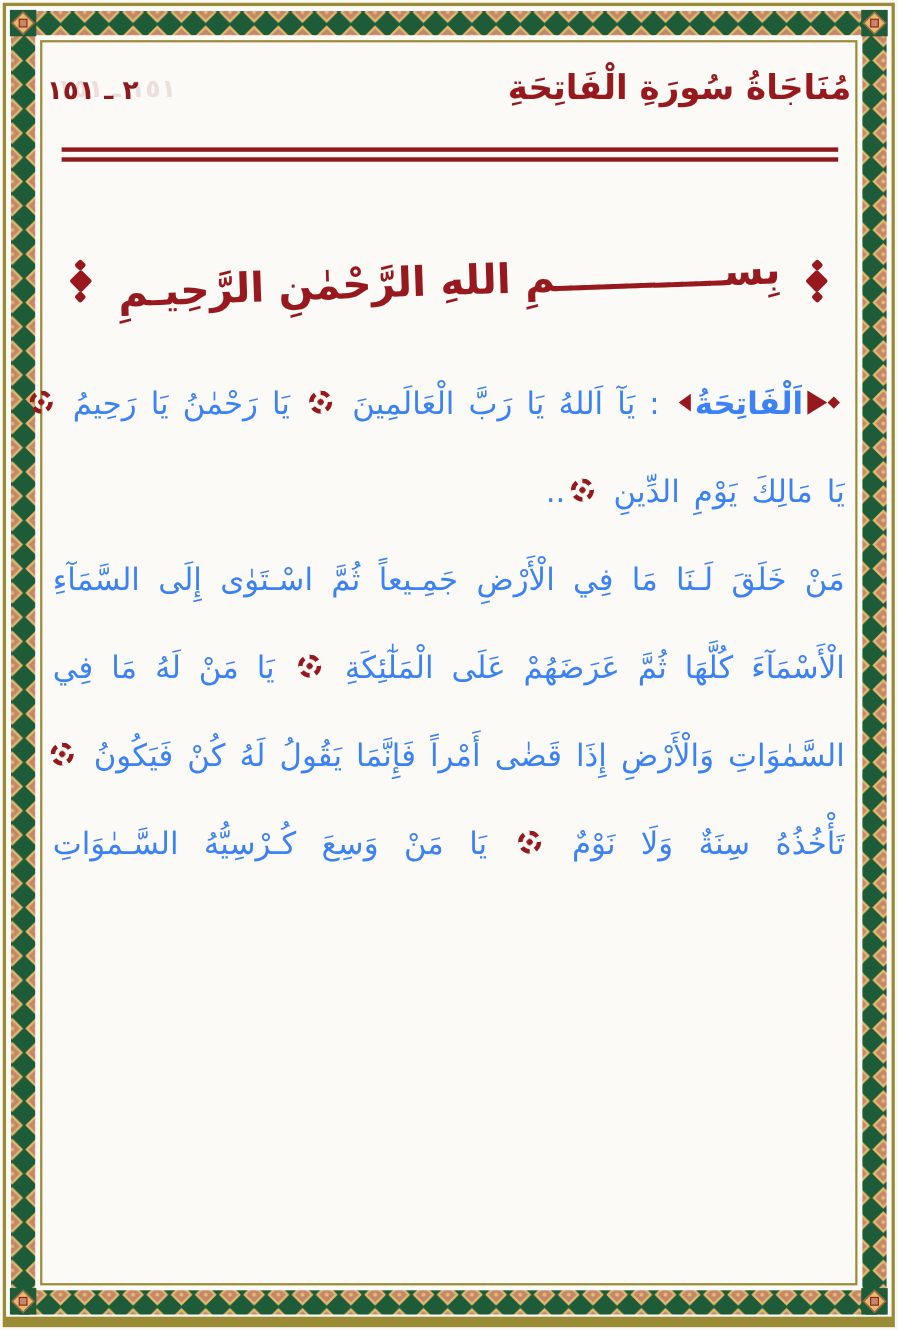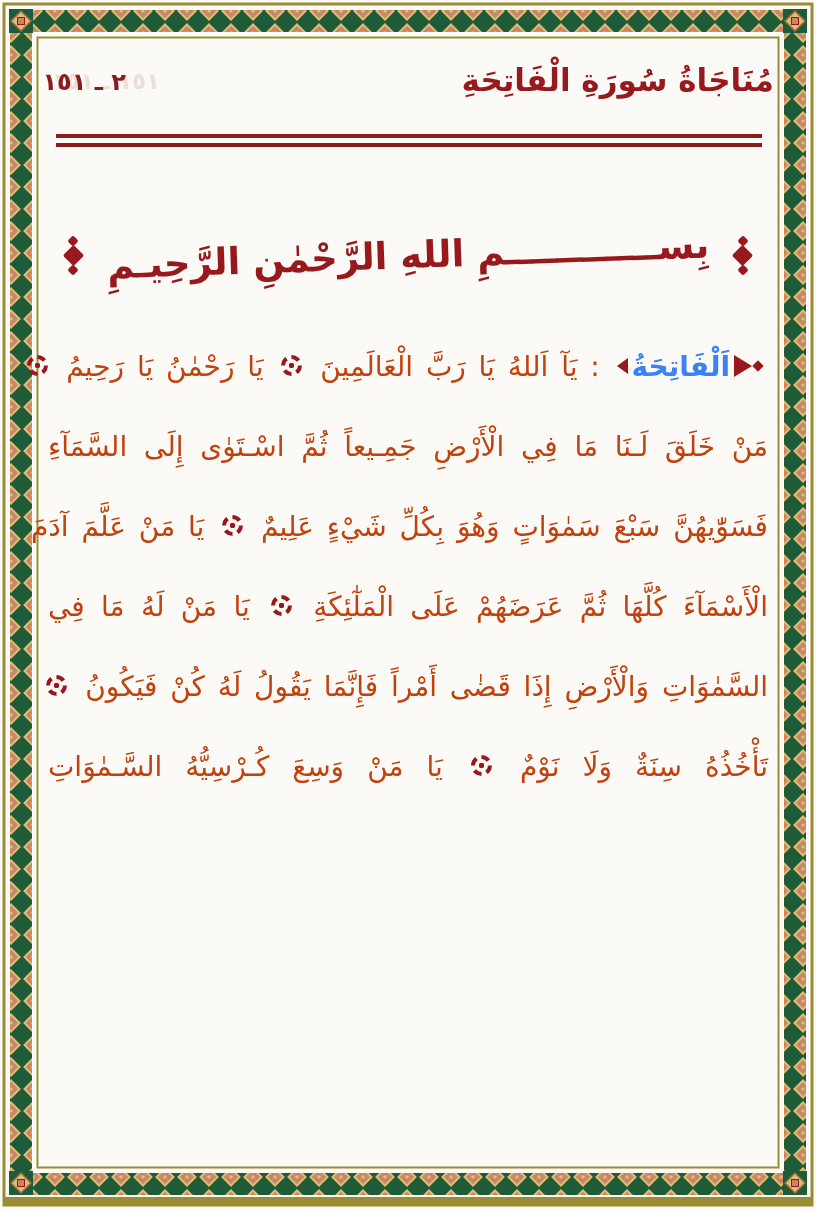--- a/index.html
+++ b/index.html
@@ -87,21 +87,21 @@
     height:80px;
     color:#131313;
     direction:rtl;
     white-space:nowrap;
     text-align:justify;
     text-align-last:justify;
     word-spacing:0.14em;
   }
   .line.nofill { text-align-last:right; }
   .seg-section { color:#3b82f6; font-weight:bold; }
-  .seg-black   { color:#c2410c; }
+  .seg-black   { color:#3b82f6; }
 
   
   .rosette {
     display:inline-block; vertical-align:middle;
     width:13px; height:13px;
     margin:0 5px 6px 5px;
     border:4px dashed #97191d;
     border-radius:50%;
     background:radial-gradient(circle, #97191d 0 2.6px, rgba(0,0,0,0) 3px);
     box-sizing:content-box;
@@ -173,21 +173,21 @@
       </span>
     </div>
 
     <div class="body-lines" id="body-lines">
         <div class="line"><span class="br">
             <span class="dot"></span>
             <span class="tri-l"></span>
           </span><span class="seg-section">اَلْفَاتِحَةُ</span><span class="br thin">
             <span class="tri-r"></span>
           </span><span class="seg-black"> : يَآ اَللهُ يَا رَبَّ الْعَالَمِينَ </span><span class="rosette"></span><span class="seg-black"> يَا رَحْمٰنُ يَا رَحِيمُ </span><span class="rosette"></span></div>
+        <div class="line nofill"><span class="seg-black">يَا مَالِكَ يَوْمِ الدِّينِ </span><span class="rosette"></span><span class="seg-black">..</span></div>
         <div class="line"><span class="seg-black">مَنْ خَلَقَ لَـنَا مَا فِي الْأَرْضِ جَمِـيعاً ثُمَّ اسْـتَوٰى إِلَى السَّمَآءِ</span></div>
-        <div class="line"><span class="seg-black">فَسَوّٰيهُنَّ سَبْعَ سَمٰوَاتٍ وَهُوَ بِكُلِّ شَيْءٍ عَلِيمٌ </span><span class="rosette"></span><span class="seg-black"> يَا مَنْ عَلَّمَ آدَمَ</span></div>
         <div class="line"><span class="seg-black">الْأَسْمَآءَ كُلَّهَا ثُمَّ عَرَضَهُمْ عَلَى الْمَلٰٓئِكَةِ </span><span class="rosette"></span><span class="seg-black"> يَا مَنْ لَهُ مَا فِي</span></div>
         <div class="line"><span class="seg-black">السَّمٰوَاتِ وَالْأَرْضِ إِذَا قَضٰى أَمْراً فَإِنَّمَا يَقُولُ لَهُ كُنْ فَيَكُونُ </span><span class="rosette"></span></div>
         <div class="line"><span class="seg-black">تَأْخُذُهُ سِنَةٌ وَلَا نَوْمٌ </span><span class="rosette"></span><span class="seg-black"> يَا مَنْ وَسِعَ كُـرْسِيُّهُ السَّـمٰوَاتِ</span></div>
       </div>
 
   </div>
 </div>
 
 </body></html>

